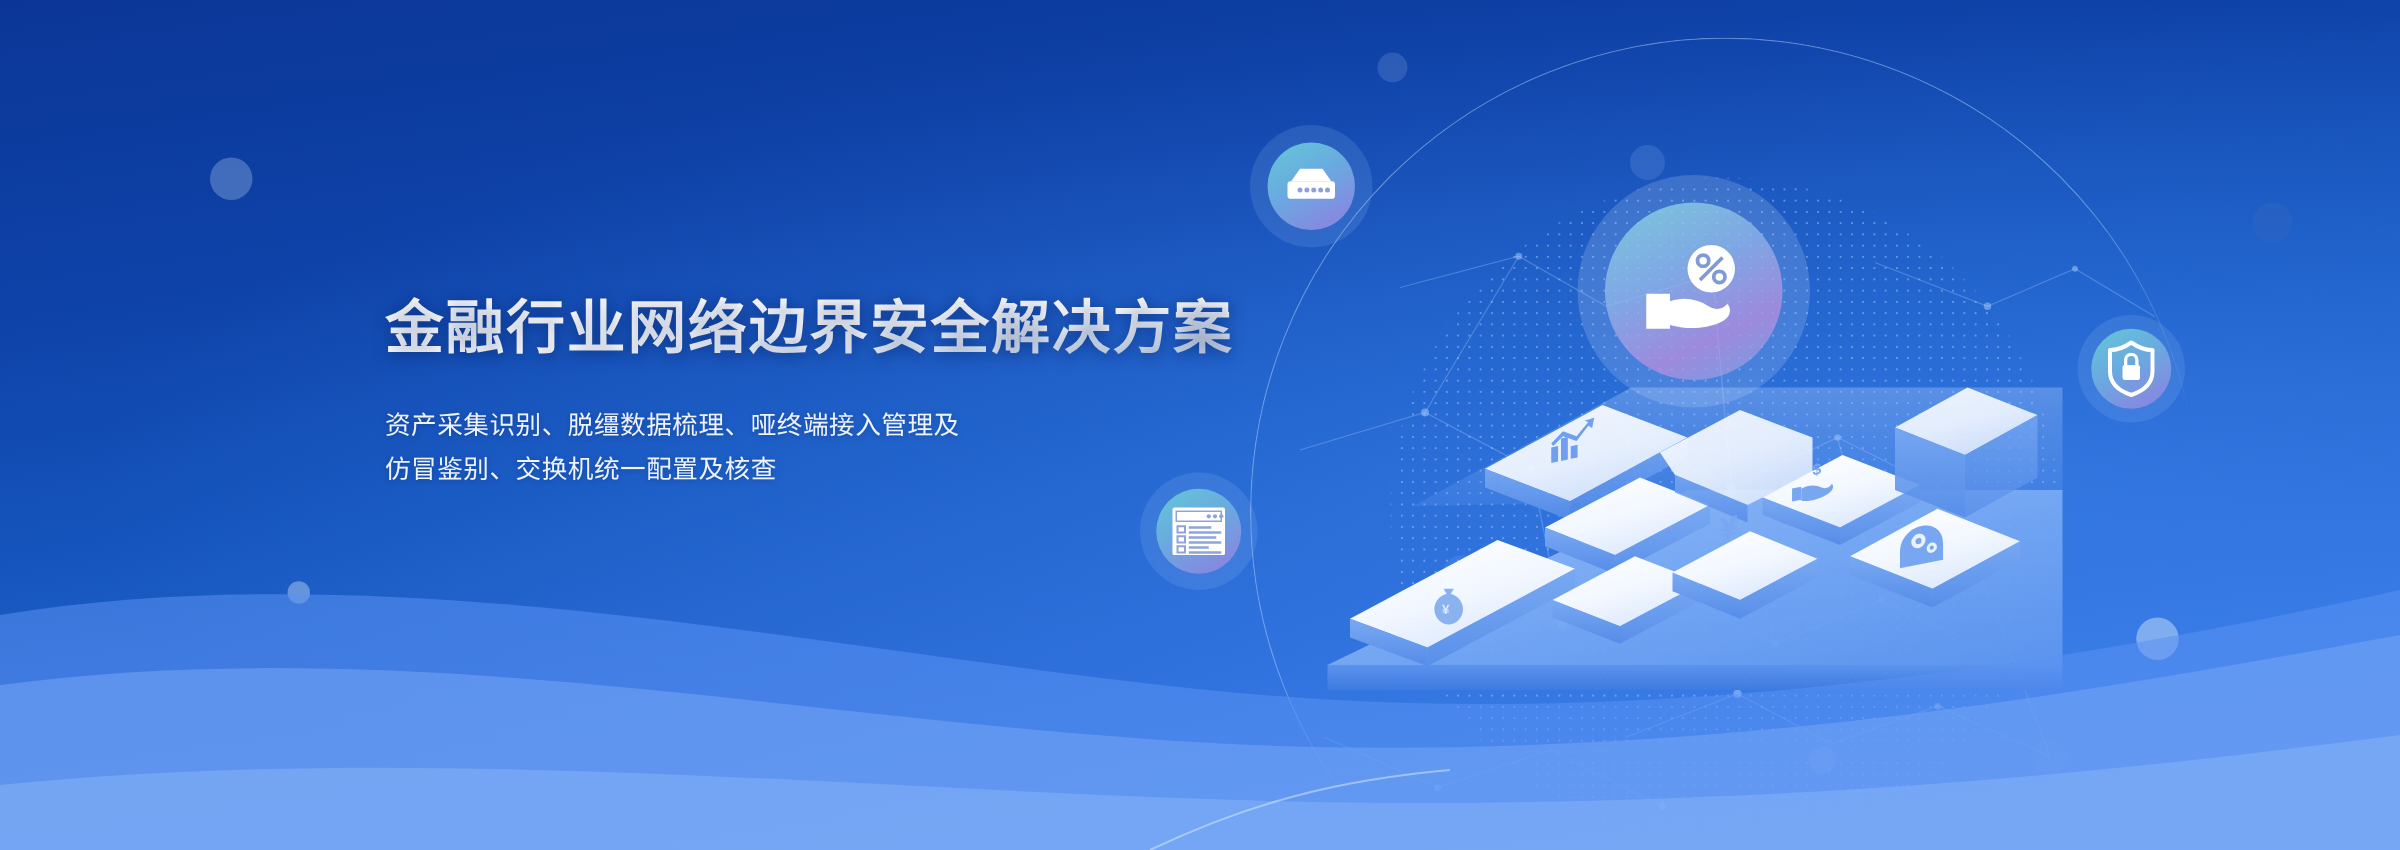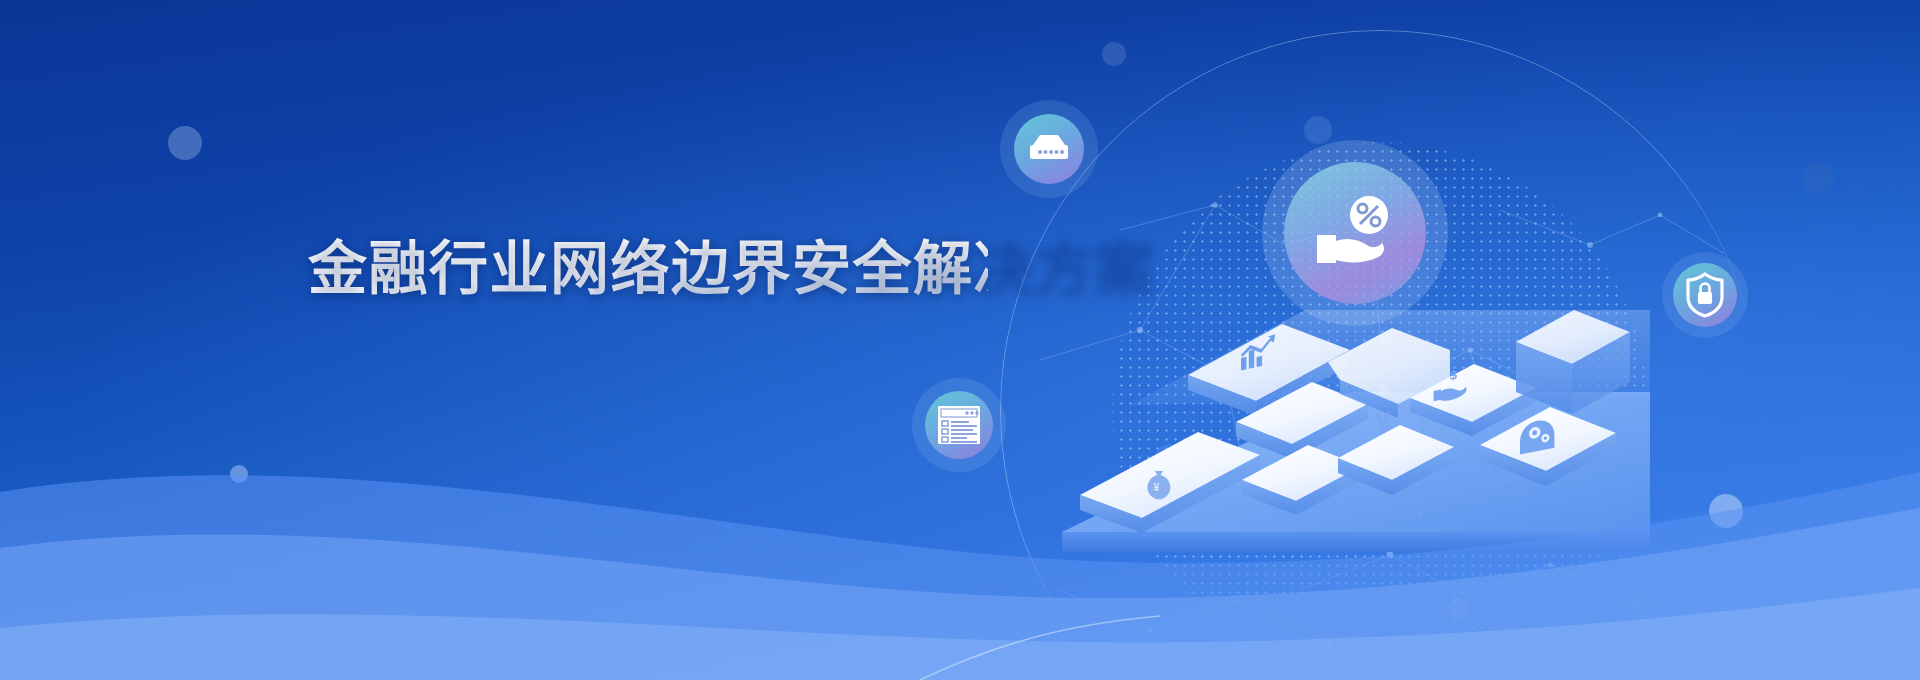--- a/index.html
+++ b/index.html
@@ -71,21 +71,21 @@
       rgba(150,185,235,.72) 40%,
       rgba(186,142,222,.75) 72%,
       rgba(150,180,235,.55) 100%);
   }
   .sphere-big .halo{background:rgba(198,219,248,.20);}
 
   
   #copy{position:absolute;left:308px;top:236px;width:680px;}
   #headline{
     margin:0;
-    font-size:59px;
+    font-size:47px;
     line-height:1.12;
     font-weight:700;
     letter-spacing:1.5px;
     white-space:nowrap;
     background:linear-gradient(176deg,#ffffff 0%,#ffffff 52%,#dfe7f3 74%,#b9c6dc 100%);
     -webkit-background-clip:text;
             background-clip:text;
     color:transparent;
     -webkit-text-fill-color:transparent;
     text-shadow:0 2px 10px rgba(3,30,90,.28);
@@ -342,15 +342,19 @@
 
   <svg class="waves" viewBox="0 0 1920 300" preserveAspectRatio="none">
     <path d="M0 112 C330 58 700 150 1010 176 C1330 203 1660 150 1920 92 L1920 300 L0 300 Z" fill="#5a92f2" opacity=".55"></path>
     <path d="M0 168 C360 120 720 215 1080 218 C1420 221 1700 168 1920 128 L1920 300 L0 300 Z" fill="#6fa2f4" opacity=".62"></path>
     <path d="M0 248 C400 208 800 268 1200 262 C1540 257 1760 228 1920 208 L1920 300 L0 300 Z" fill="#85b2f7" opacity=".55"></path>
     <path d="M920 300 C1000 262 1070 244 1160 236" fill="none" stroke="rgba(235,243,255,.45)" stroke-width="1.6"></path>
   </svg>
 
   <div id="copy">
     <h1 id="headline">金融行业网络边界安全解决方案</h1>
+    <p id="subcopy">
+      <span>资产采集识别、脱缰数据梳理、哑终端接入管理及</span>
+      <span>仿冒鉴别、交换机统一配置及核查</span>
+    </p>
   </div>
 
 </div>
 
 </body></html>

